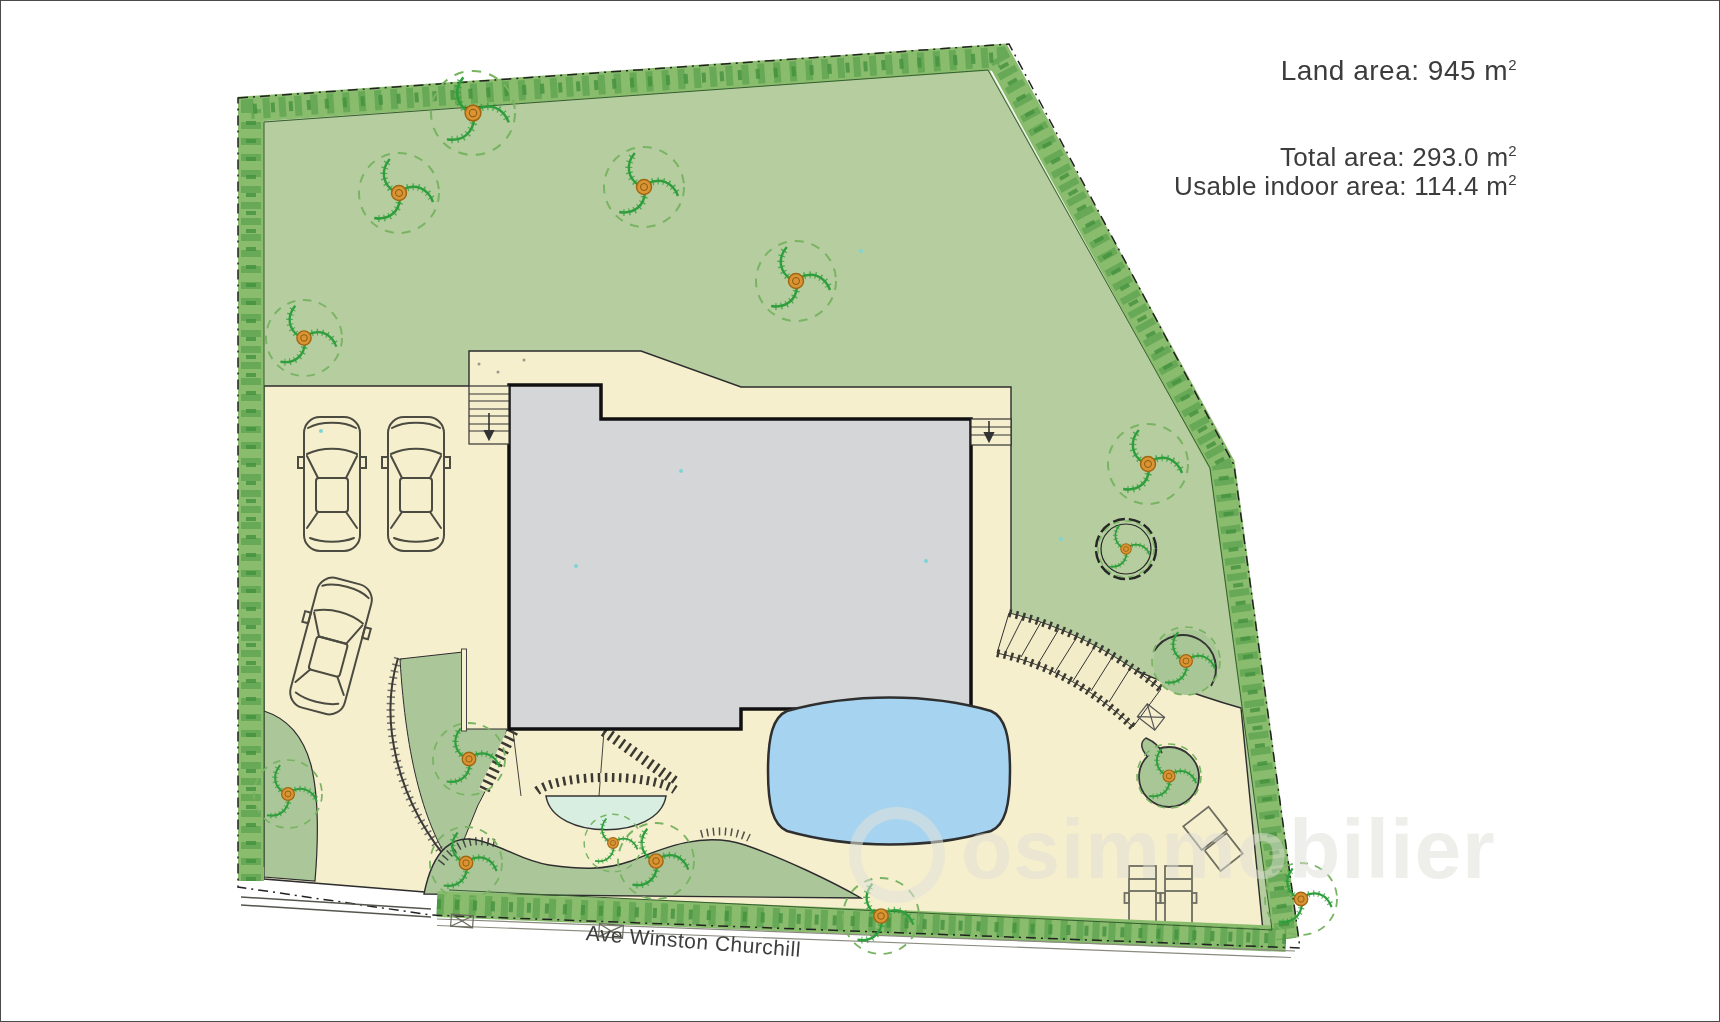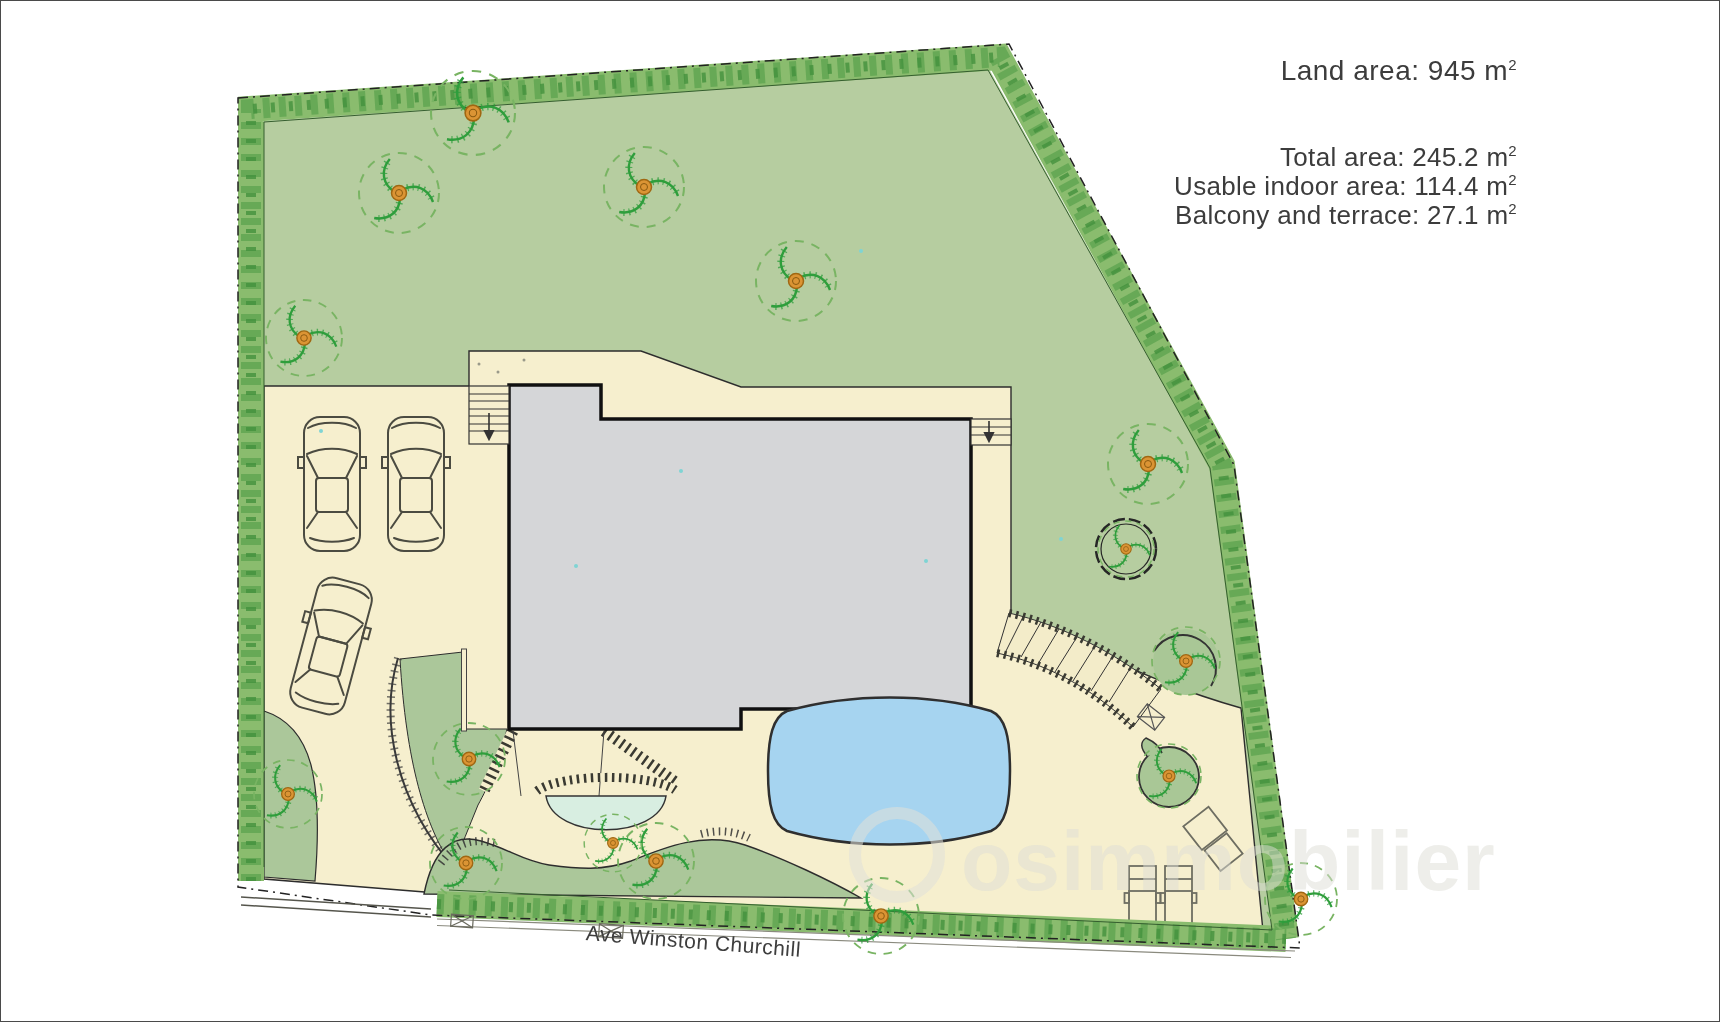--- a/index.html
+++ b/index.html
@@ -4,21 +4,21 @@
 <style>
   html,body{margin:0;padding:0;background:#ffffff;font-family:"Liberation Sans",sans-serif;}
   .frame{position:relative;width:1718px;height:1020px;border:1px solid #4a4a4a;overflow:hidden;background:#ffffff;}
   .plan-svg{position:absolute;left:0;top:0;}
   .stats{position:absolute;top:54px;right:202px;text-align:right;color:#3c3c3c;}
   .stats .line1{font-size:28px;letter-spacing:.5px;}
   .stats .group2{margin-top:56px;font-size:26px;line-height:29px;letter-spacing:.3px;}
   .stats sup{font-size:15px;vertical-align:super;line-height:0;}
   .street{position:absolute;left:585px;top:920px;font-size:21px;color:#3e3e3e;letter-spacing:.5px;
           transform:rotate(4.5deg);transform-origin:left center;white-space:nowrap;}
-  .watermark{position:absolute;left:848px;top:806px;display:flex;align-items:flex-end;gap:16px;pointer-events:none;}
+  .watermark{position:absolute;left:848px;top:806px;display:flex;align-items:flex-start;gap:16px;pointer-events:none;}
   .wm-ring{width:72px;height:72px;border:12px solid rgba(224,224,216,.55);border-radius:50%;}
   .wm-text{font-size:84px;font-weight:bold;color:rgba(221,221,213,.50);letter-spacing:1px;line-height:1;}
 </style>
 </head>
 <body>
 
 <div class="frame">
 
 <svg class="plan-svg" width="1718" height="1020" viewBox="0 0 1718 1020">
   <defs>
@@ -227,23 +227,22 @@
   <g fill="#9a9a8a">
     <circle cx="478" cy="363" r="1.5"></circle>
         <circle cx="497" cy="371" r="1.5"></circle>
         <circle cx="523" cy="359" r="1.5"></circle>
   </g>
 </svg>
 
 <div class="stats">
   <div class="line1"><span>Land area: 945 m</span><sup>2</sup></div>
   <div class="group2">
-    <div><span>Total area: 245.2 m</span><sup>2</sup></div>
+    <div><span>Total area: 293.0 m</span><sup>2</sup></div>
     <div><span>Usable indoor area: 114.4 m</span><sup>2</sup></div>
-    <div><span>Balcony and terrace: 27.1 m</span><sup>2</sup></div>
   </div>
 </div>
 
 <div class="street">Ave Winston Churchill</div>
 
 <div class="watermark">
   <div class="wm-ring"></div>
   <span class="wm-text">osimmobilier</span>
 </div>
 

